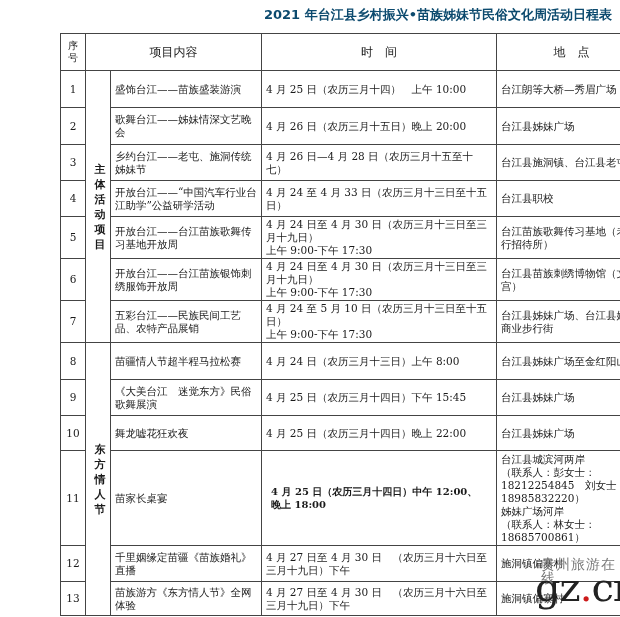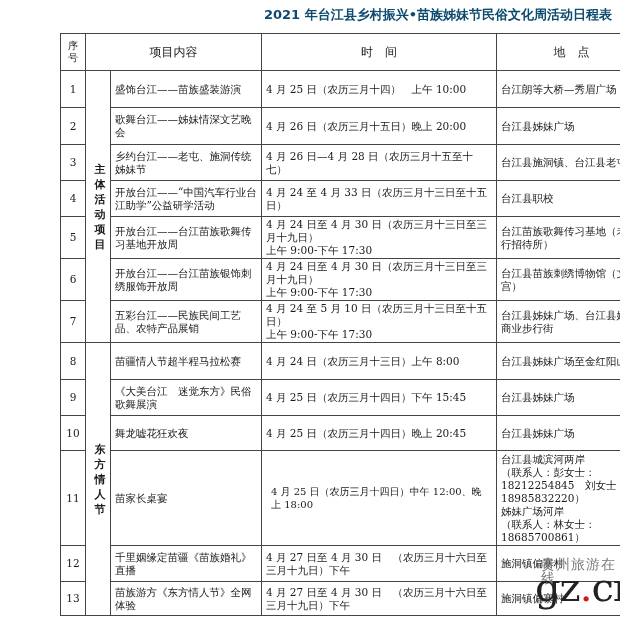--- a/index.html
+++ b/index.html
@@ -138,27 +138,27 @@
   </tr>
   <tr style="height:36px">
     <td class="c-no">9</td>
     <td>《大美台江　迷觉东方》民俗歌舞展演</td>
     <td>4 月 25 日（农历三月十四日）下午 15:45</td>
     <td>台江县姊妹广场</td>
   </tr>
   <tr style="height:35px">
     <td class="c-no">10</td>
     <td>舞龙嘘花狂欢夜</td>
-    <td>4 月 25 日（农历三月十四日）晚上 20:45</td>
+    <td>4 月 25 日（农历三月十四日）晚上 22:00</td>
     <td>台江县姊妹广场</td>
   </tr>
   <tr style="height:95px">
     <td class="c-no">11</td>
     <td>苗家长桌宴</td>
-    <td style="font-size:10px; padding:1px 9px;">4 月 25 日（农历三月十四日）中午 12:00、晚上 18:00</td>
+    <td style="font-size:10px; padding:1px 9px;font-weight:bold;">4 月 25 日（农历三月十四日）中午 12:00、晚上 18:00</td>
     <td class="pre">台江县城滨河两岸
 （联系人：彭女士：
 18212254845　刘女士：
 18985832220）
 姊妹广场河岸
 （联系人：林女士：
 18685700861）</td>
   </tr>
   <tr style="height:36px">
     <td class="c-no">12</td>

